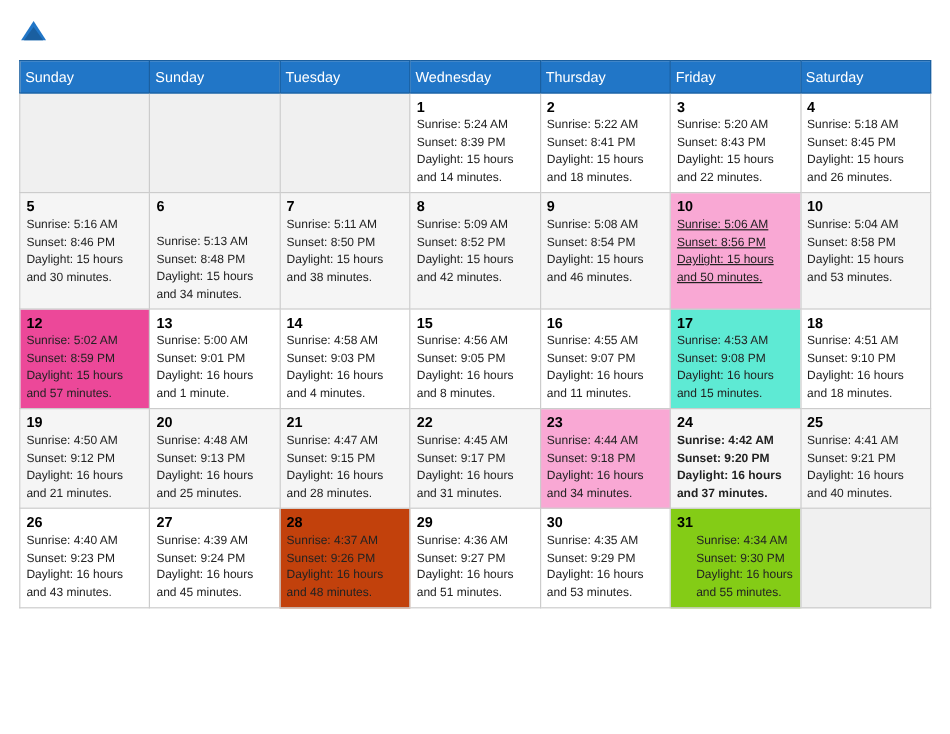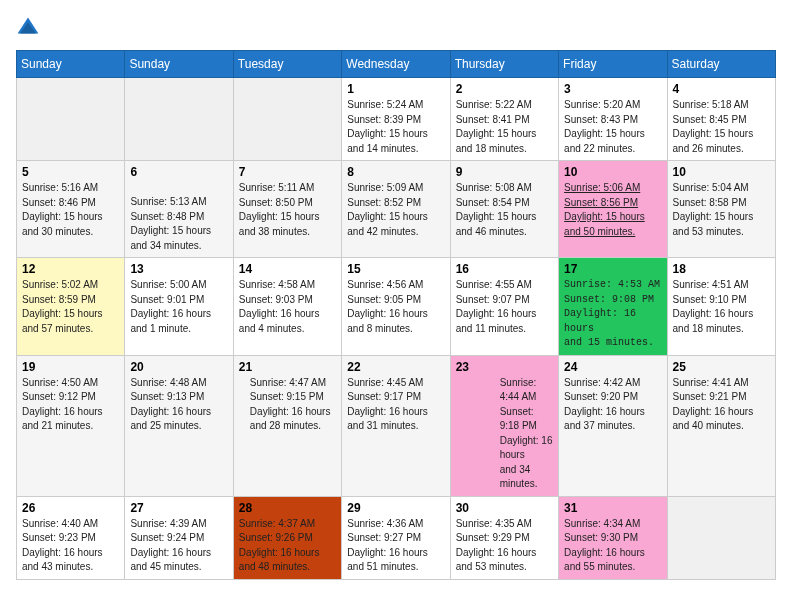--- a/index.html
+++ b/index.html
@@ -201,21 +201,21 @@
         </td>
         <td style="background: rgb(245, 245, 245);">
           <span class="day-number">10</span>
           <div class="day-info" style="white-space: pre-line;">Sunrise: 5:04 AM
 Sunset: 8:58 PM
 Daylight: 15 hours
 and 53 minutes.</div>
         </td>
       </tr>
       <tr>
-        <td style="background: #fef9c3; margin-top: 12px;">
+        <td style="background: #ec4899; margin-top: 12px;">
           <span class="day-number">12</span>
           <div class="day-info" style="white-space: pre-line;">Sunrise: 5:02 AM
 Sunset: 8:59 PM
 Daylight: 15 hours
 and 57 minutes.</div>
         </td>
         <td style="background: rgb(255, 255, 255);">
           <span class="day-number">13</span>
           <div class="day-info" style="white-space: pre-line;">Sunrise: 5:00 AM
 Sunset: 9:01 PM
@@ -236,23 +236,23 @@
 Daylight: 16 hours
 and 8 minutes.</div>
         </td>
         <td style="background: rgb(255, 255, 255);">
           <span class="day-number">16</span>
           <div class="day-info" style="white-space: pre-line;">Sunrise: 4:55 AM
 Sunset: 9:07 PM
 Daylight: 16 hours
 and 11 minutes.</div>
         </td>
-        <td style="background: #22c55e;">
+        <td style="background: #5eead4;">
           <span class="day-number">17</span>
-          <div class="day-info" style="white-space: pre-line; font-family: Liberation Mono, monospace;">Sunrise: 4:53 AM
+          <div class="day-info" style="white-space: pre-line;">Sunrise: 4:53 AM
 Sunset: 9:08 PM
 Daylight: 16 hours
 and 15 minutes.</div>
         </td>
         <td style="background: rgb(255, 255, 255);">
           <span class="day-number">18</span>
           <div class="day-info" style="white-space: pre-line;">Sunrise: 4:51 AM
 Sunset: 9:10 PM
 Daylight: 16 hours
 and 18 minutes.</div>
@@ -268,42 +268,42 @@
         </td>
         <td style="background: rgb(245, 245, 245);">
           <span class="day-number">20</span>
           <div class="day-info" style="white-space: pre-line;">Sunrise: 4:48 AM
 Sunset: 9:13 PM
 Daylight: 16 hours
 and 25 minutes.</div>
         </td>
         <td style="background: rgb(245, 245, 245);">
           <span class="day-number">21</span>
-          <div class="day-info" style="white-space: pre-line; margin-left: 11px;">Sunrise: 4:47 AM
+          <div class="day-info" style="white-space: pre-line;">Sunrise: 4:47 AM
 Sunset: 9:15 PM
 Daylight: 16 hours
 and 28 minutes.</div>
         </td>
         <td style="background: rgb(245, 245, 245);">
           <span class="day-number">22</span>
           <div class="day-info" style="white-space: pre-line;">Sunrise: 4:45 AM
 Sunset: 9:17 PM
 Daylight: 16 hours
 and 31 minutes.</div>
         </td>
         <td style="background: #f9a8d4;">
           <span class="day-number">23</span>
-          <div class="day-info" style="white-space: pre-line; margin-left: 44px;">Sunrise: 4:44 AM
+          <div class="day-info" style="white-space: pre-line;">Sunrise: 4:44 AM
 Sunset: 9:18 PM
 Daylight: 16 hours
 and 34 minutes.</div>
         </td>
         <td style="background: rgb(245, 245, 245);">
           <span class="day-number">24</span>
-          <div class="day-info" style="white-space: pre-line;">Sunrise: 4:42 AM
+          <div class="day-info" style="white-space: pre-line; font-weight: bold;">Sunrise: 4:42 AM
 Sunset: 9:20 PM
 Daylight: 16 hours
 and 37 minutes.</div>
         </td>
         <td style="background: rgb(245, 245, 245);">
           <span class="day-number">25</span>
           <div class="day-info" style="white-space: pre-line;">Sunrise: 4:41 AM
 Sunset: 9:21 PM
 Daylight: 16 hours
 and 40 minutes.</div>
@@ -338,23 +338,23 @@
 Daylight: 16 hours
 and 51 minutes.</div>
         </td>
         <td style="background: rgb(255, 255, 255);">
           <span class="day-number">30</span>
           <div class="day-info" style="white-space: pre-line;">Sunrise: 4:35 AM
 Sunset: 9:29 PM
 Daylight: 16 hours
 and 53 minutes.</div>
         </td>
-        <td style="background: #f9a8d4;">
+        <td style="background: #84cc16;">
           <span class="day-number">31</span>
-          <div class="day-info" style="white-space: pre-line;">Sunrise: 4:34 AM
+          <div class="day-info" style="white-space: pre-line; margin-left: 16px;">Sunrise: 4:34 AM
 Sunset: 9:30 PM
 Daylight: 16 hours
 and 55 minutes.</div>
         </td>
         <td class="empty-cell" style="background: rgb(235, 235, 235);"></td>
       </tr>
     </tbody>
 </table>
 
 </body></html>

